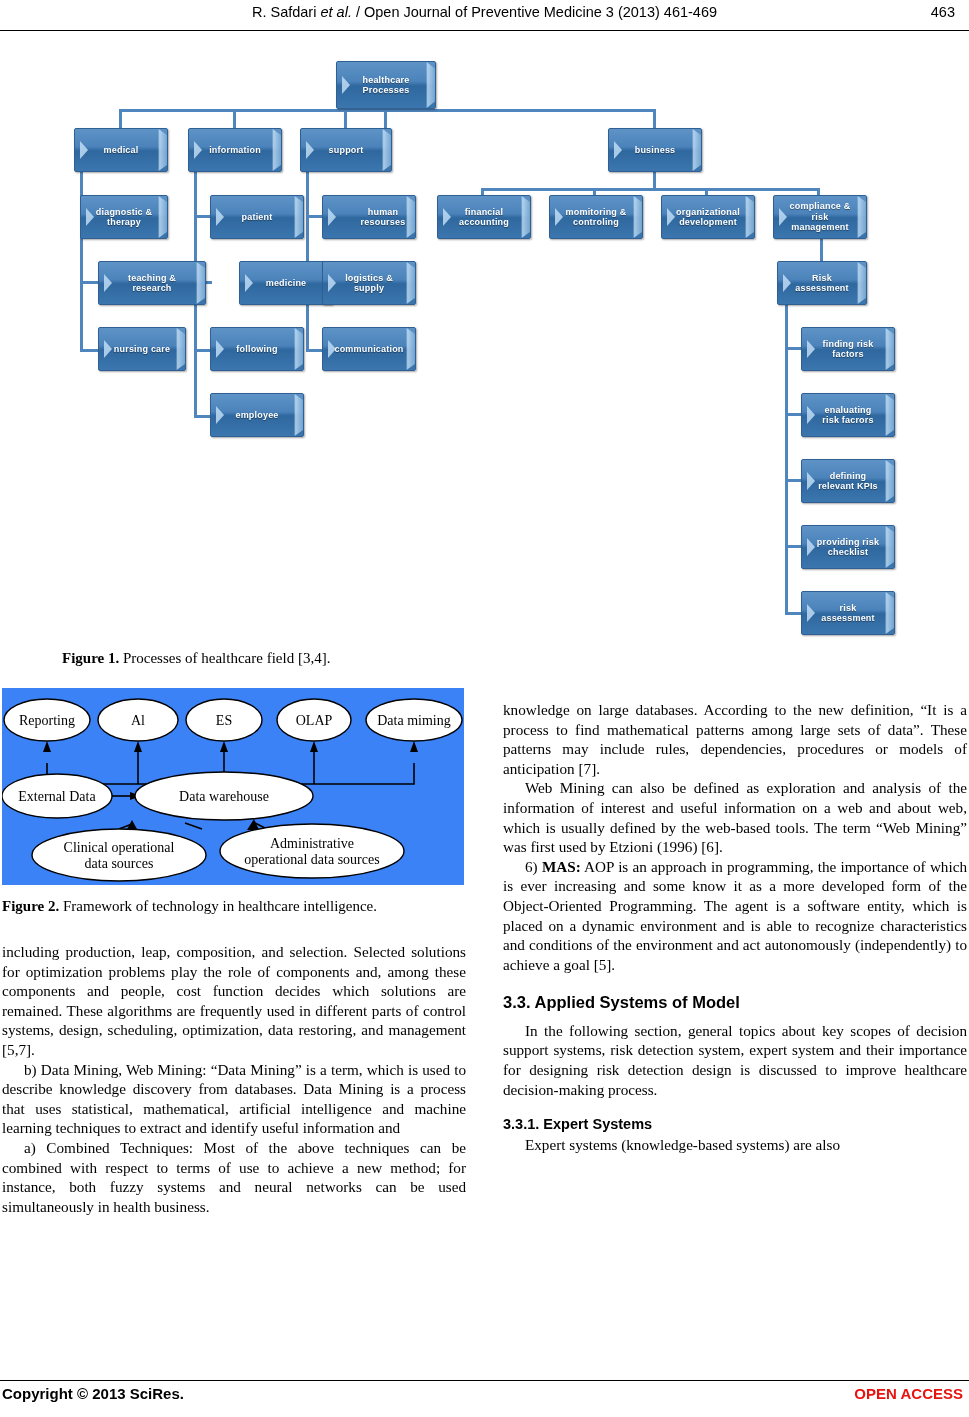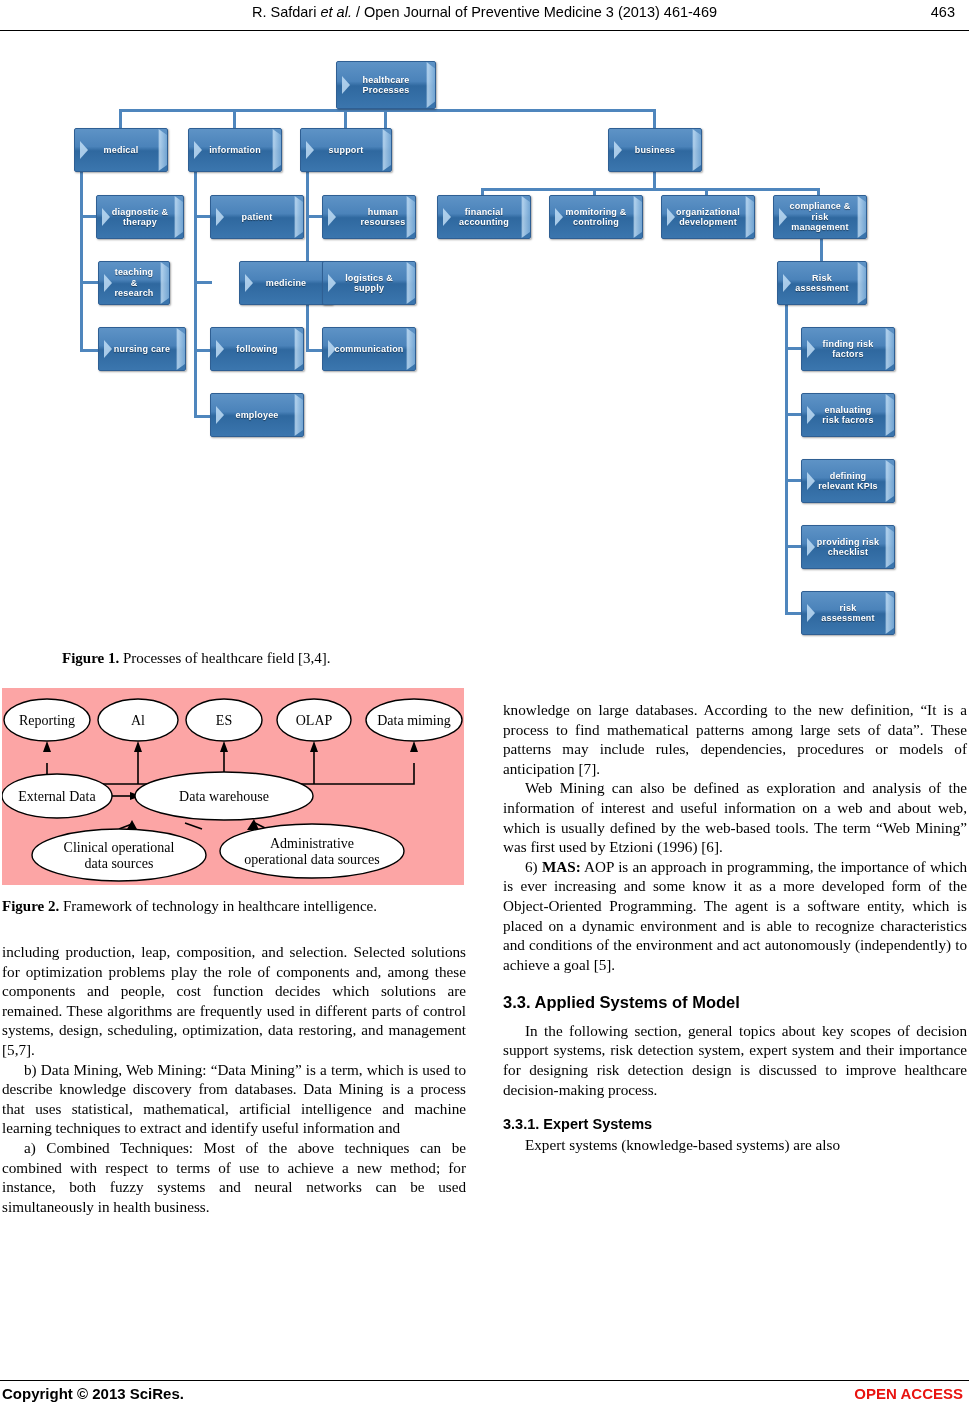--- a/index.html
+++ b/index.html
@@ -108,21 +108,21 @@
     font-family: "Liberation Serif", serif;
     font-size: 15px;
   }
   .caption b { font-weight: bold; }
 
   
   .fig2 {
     position: absolute;
     left: 2px; top: 688px;
     width: 462px; height: 197px;
-    background: #fca5a5;
+    background: #3b82f6;
   }
   .fig2 svg { display: block; }
 
   
   .col {
     position: absolute;
     width: 464px;
     font-family: "Liberation Serif", serif;
     font-size: 15.2px;
     line-height: 1.29;
@@ -228,24 +228,24 @@
       </div>
       <div class="node" style="left: 188px; top: 88px; width: 94px; height: 44px;">
         <span>information</span>
       </div>
       <div class="node" style="left: 300px; top: 88px; width: 92px; height: 44px;">
         <span>support</span>
       </div>
       <div class="node" style="left: 608px; top: 88px; width: 94px; height: 44px;">
         <span>business</span>
       </div>
-      <div class="node" style="left: 96px; top: 155px; width: 88px; height: 44px;">
+      <div class="node" style="left: 80px; top: 155px; width: 88px; height: 44px;">
         <span>diagnostic &amp;<br>therapy</span>
       </div>
-      <div class="node" style="left: 98px; top: 221px; width: 72px; height: 44px;">
+      <div class="node" style="left: 98px; top: 221px; width: 108px; height: 44px;">
         <span>teaching &amp;<br>research</span>
       </div>
       <div class="node" style="left: 98px; top: 287px; width: 88px; height: 44px;">
         <span>nursing care</span>
       </div>
       <div class="node" style="left: 210px; top: 155px; width: 94px; height: 44px;">
         <span>patient</span>
       </div>
       <div class="node" style="left: 210px; top: 221px; width: 94px; height: 44px; margin-left: 29px;">
         <span>medicine</span>

